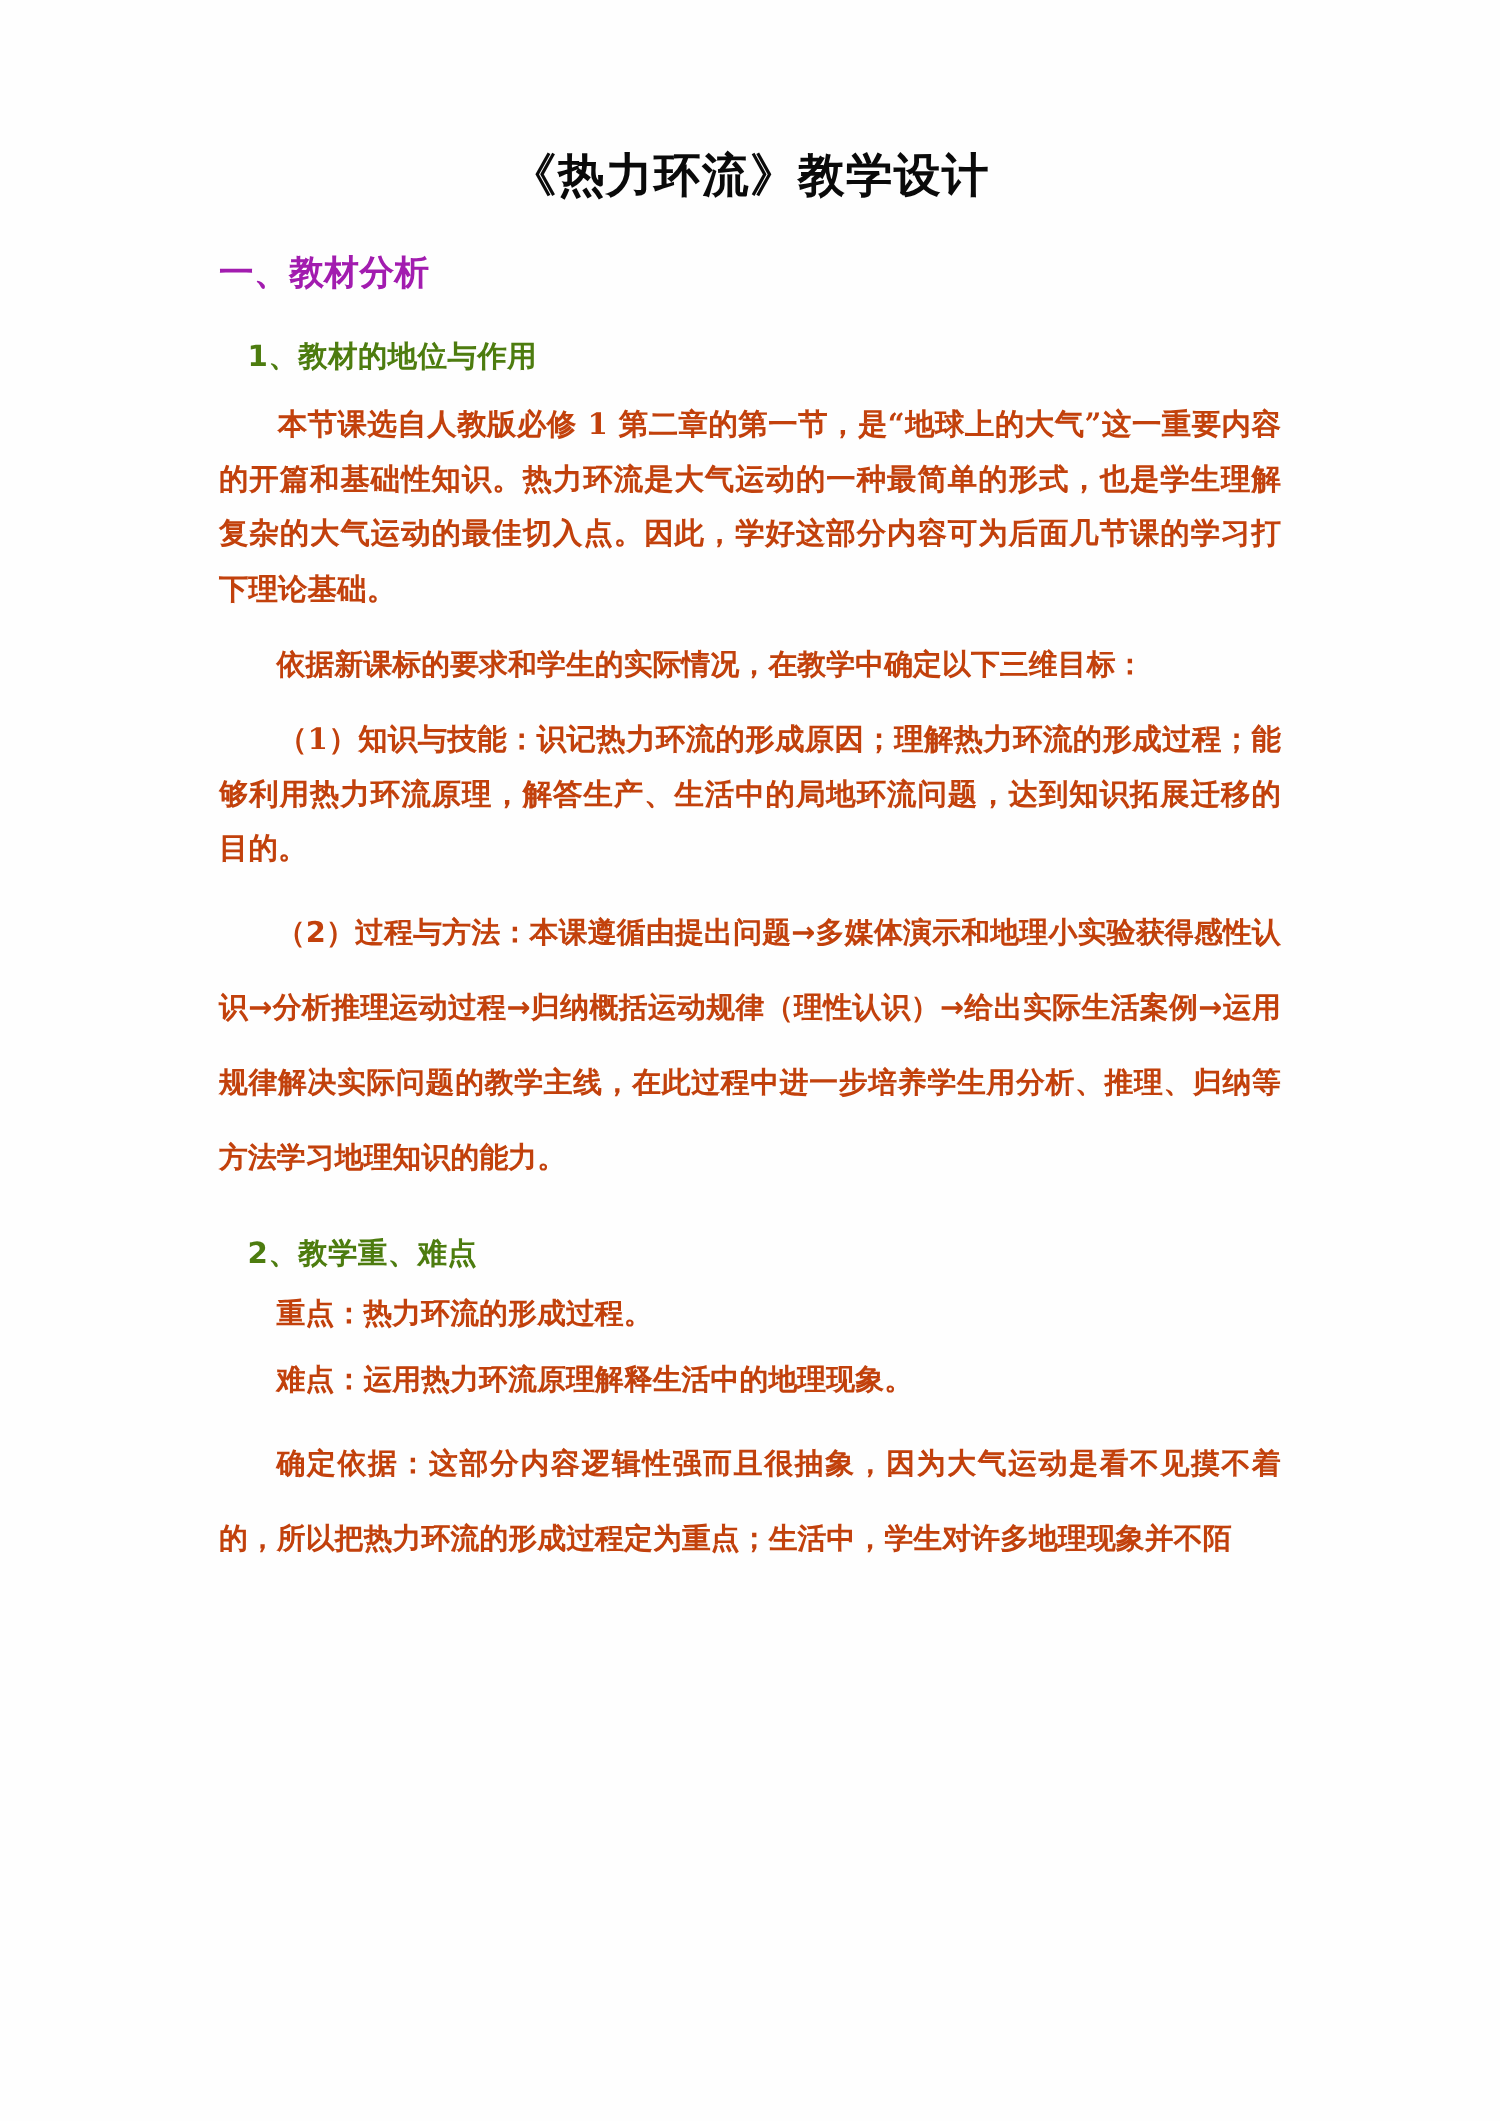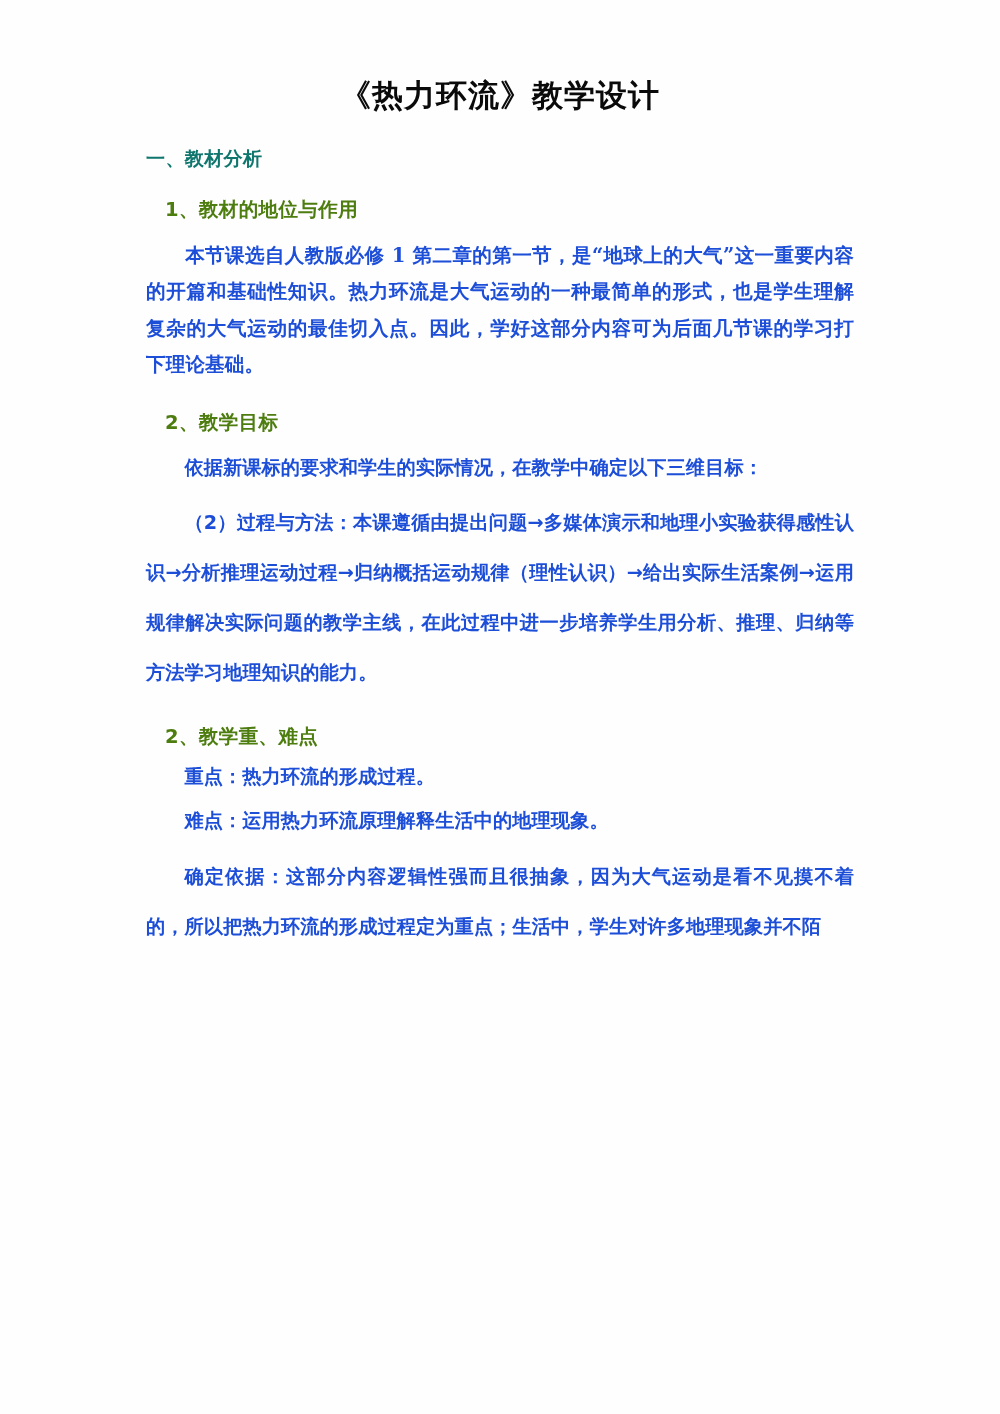--- a/index.html
+++ b/index.html
@@ -35,34 +35,34 @@
   }
 
   
   .doc-title {
     text-align: center;
     font-family: "DejaVu Sans", "Liberation Sans", sans-serif;
     font-weight: 700;
     font-size: 31px;
     letter-spacing: 1px;
     margin: 0;
-    padding-top: 76px;
+    padding-top: 98px;
     line-height: 1.25;
     color: #0a0a0a;
   }
 
   
   .h-level1 {
-    font-family: Liberation Sans, sans-serif;
+    font-family: Liberation Mono, monospace;
     font-weight: 700;
-    font-size: 19px;
+    font-size: 23px;
     line-height: 1.35;
     margin: 31px 0 0 0;
     letter-spacing: 0.4px;
-    color: #0f766e;
+    color: #a21caf;
   }
   .h-level2 {
     font-family: "DejaVu Sans", "Liberation Sans", sans-serif;
     font-weight: 700;
     font-size: 19.5px;
     line-height: 1.35;
     margin: 26px 0 0 0;
     text-indent: 19px;
     letter-spacing: 0.4px;
     color: #4d7c0f;
@@ -72,21 +72,21 @@
   .para {
     font-family: "DejaVu Serif", "Liberation Serif", serif;
     font-weight: 700;
     font-size: 19.6px;
     line-height: 36px;
     margin: 14px 0 0 0;
     text-align: justify;
     text-justify: inter-ideograph;
     text-indent: 2em;
     letter-spacing: 0.1px;
-    color: #1d4ed8;
+    color: #c2410c;
   }
 
   
   .para.serif-dense {
     font-family: "DejaVu Serif", "Liberation Serif", serif;
     font-weight: 700;
     line-height: 36.5px;
   }
 
   
@@ -121,24 +121,24 @@
   <div class="content">
 
     <h1 class="doc-title" id="title-el">《热力环流》教学设计</h1>
 
     <div class="h-level1">一、教材分析</div>
 
     <div class="h-level2">1、教材的地位与作用</div>
 
     <p class="para serif-dense">本节课选自人教版必修 1 第二章的第一节，是“地球上的大气”这一重要内容的开篇和基础性知识。热力环流是大气运动的一种最简单的形式，也是学生理解复杂的大气运动的最佳切入点。因此，学好这部分内容可为后面几节课的学习打下理论基础。</p>
 
-    <div class="h-level2">2、教学目标</div>
 
     <p class="para sans">依据新课标的要求和学生的实际情况，在教学中确定以下三维目标：</p>
 
+    <p class="para serif-dense">（1）知识与技能：识记热力环流的形成原因；理解热力环流的形成过程；能够利用热力环流原理，解答生产、生活中的局地环流问题，达到知识拓展迁移的目的。</p>
 
     <p class="para sans-loose">（2）过程与方法：本课遵循由提出问题→多媒体演示和地理小实验获得感性认识→分析推理运动过程→归纳概括运动规律（理性认识）→给出实际生活案例→运用规律解决实际问题的教学主线，在此过程中进一步培养学生用分析、推理、归纳等方法学习地理知识的能力。</p>
 
 
     <div class="h-level2">2、教学重、难点</div>
 
 
     <p class="para sans key-line">重点：热力环流的形成过程。</p>
 
     <p class="para sans key-line">难点：运用热力环流原理解释生活中的地理现象。</p>

